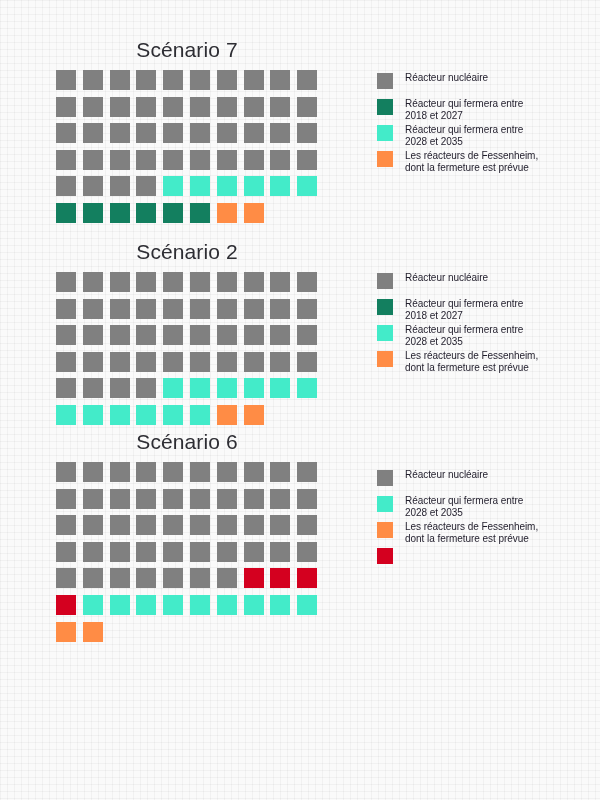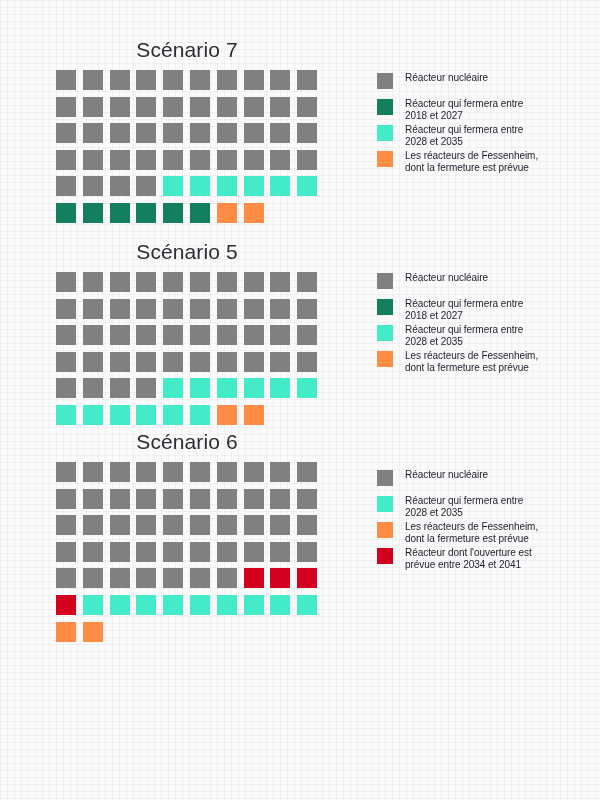--- a/index.html
+++ b/index.html
@@ -126,21 +126,21 @@
 2028 et 2035</span>
         </div>
         <div class="legend-item">
           <span class="legend-swatch" style="background-color: rgb(255, 140, 69);"></span>
           <span class="legend-label">Les réacteurs de Fessenheim,
 dont la fermeture est prévue</span>
         </div>
       </div>
     </div>
     <div class="scenario-block" style="top: 0px;">
-      <div class="scenario-title" style="top: 240px;">Scénario 5</div>
+      <div class="scenario-title" style="top: 240px;">Scénario 2</div>
       <div class="grid" style="top: 272px;">
         <div class="grid-row"><span class="cell" style="background-color: rgb(128, 128, 128);"></span><span class="cell" style="background-color: rgb(128, 128, 128);"></span><span class="cell" style="background-color: rgb(128, 128, 128);"></span><span class="cell" style="background-color: rgb(128, 128, 128);"></span><span class="cell" style="background-color: rgb(128, 128, 128);"></span><span class="cell" style="background-color: rgb(128, 128, 128);"></span><span class="cell" style="background-color: rgb(128, 128, 128);"></span><span class="cell" style="background-color: rgb(128, 128, 128);"></span><span class="cell" style="background-color: rgb(128, 128, 128);"></span><span class="cell" style="background-color: rgb(128, 128, 128);"></span></div>
         <div class="grid-row"><span class="cell" style="background-color: rgb(128, 128, 128);"></span><span class="cell" style="background-color: rgb(128, 128, 128);"></span><span class="cell" style="background-color: rgb(128, 128, 128);"></span><span class="cell" style="background-color: rgb(128, 128, 128);"></span><span class="cell" style="background-color: rgb(128, 128, 128);"></span><span class="cell" style="background-color: rgb(128, 128, 128);"></span><span class="cell" style="background-color: rgb(128, 128, 128);"></span><span class="cell" style="background-color: rgb(128, 128, 128);"></span><span class="cell" style="background-color: rgb(128, 128, 128);"></span><span class="cell" style="background-color: rgb(128, 128, 128);"></span></div>
         <div class="grid-row"><span class="cell" style="background-color: rgb(128, 128, 128);"></span><span class="cell" style="background-color: rgb(128, 128, 128);"></span><span class="cell" style="background-color: rgb(128, 128, 128);"></span><span class="cell" style="background-color: rgb(128, 128, 128);"></span><span class="cell" style="background-color: rgb(128, 128, 128);"></span><span class="cell" style="background-color: rgb(128, 128, 128);"></span><span class="cell" style="background-color: rgb(128, 128, 128);"></span><span class="cell" style="background-color: rgb(128, 128, 128);"></span><span class="cell" style="background-color: rgb(128, 128, 128);"></span><span class="cell" style="background-color: rgb(128, 128, 128);"></span></div>
         <div class="grid-row"><span class="cell" style="background-color: rgb(128, 128, 128);"></span><span class="cell" style="background-color: rgb(128, 128, 128);"></span><span class="cell" style="background-color: rgb(128, 128, 128);"></span><span class="cell" style="background-color: rgb(128, 128, 128);"></span><span class="cell" style="background-color: rgb(128, 128, 128);"></span><span class="cell" style="background-color: rgb(128, 128, 128);"></span><span class="cell" style="background-color: rgb(128, 128, 128);"></span><span class="cell" style="background-color: rgb(128, 128, 128);"></span><span class="cell" style="background-color: rgb(128, 128, 128);"></span><span class="cell" style="background-color: rgb(128, 128, 128);"></span></div>
         <div class="grid-row"><span class="cell" style="background-color: rgb(128, 128, 128);"></span><span class="cell" style="background-color: rgb(128, 128, 128);"></span><span class="cell" style="background-color: rgb(128, 128, 128);"></span><span class="cell" style="background-color: rgb(128, 128, 128);"></span><span class="cell" style="background-color: rgb(67, 235, 201);"></span><span class="cell" style="background-color: rgb(67, 235, 201);"></span><span class="cell" style="background-color: rgb(67, 235, 201);"></span><span class="cell" style="background-color: rgb(67, 235, 201);"></span><span class="cell" style="background-color: rgb(67, 235, 201);"></span><span class="cell" style="background-color: rgb(67, 235, 201);"></span></div>
         <div class="grid-row"><span class="cell" style="background-color: rgb(67, 235, 201);"></span><span class="cell" style="background-color: rgb(67, 235, 201);"></span><span class="cell" style="background-color: rgb(67, 235, 201);"></span><span class="cell" style="background-color: rgb(67, 235, 201);"></span><span class="cell" style="background-color: rgb(67, 235, 201);"></span><span class="cell" style="background-color: rgb(67, 235, 201);"></span><span class="cell" style="background-color: rgb(255, 140, 69);"></span><span class="cell" style="background-color: rgb(255, 140, 69);"></span></div>
       </div>
       <div class="legend" style="top: 271px;">
         <div class="legend-item">
@@ -185,18 +185,16 @@
           <span class="legend-label">Réacteur qui fermera entre
 2028 et 2035</span>
         </div>
         <div class="legend-item">
           <span class="legend-swatch" style="background-color: rgb(255, 140, 69);"></span>
           <span class="legend-label">Les réacteurs de Fessenheim,
 dont la fermeture est prévue</span>
         </div>
         <div class="legend-item">
           <span class="legend-swatch" style="background-color: rgb(212, 0, 31);"></span>
-          <span class="legend-label">Réacteur dont l'ouverture est
-prévue entre 2034 et 2041</span>
         </div>
       </div>
     </div>
   </div>
 
 </body></html>

